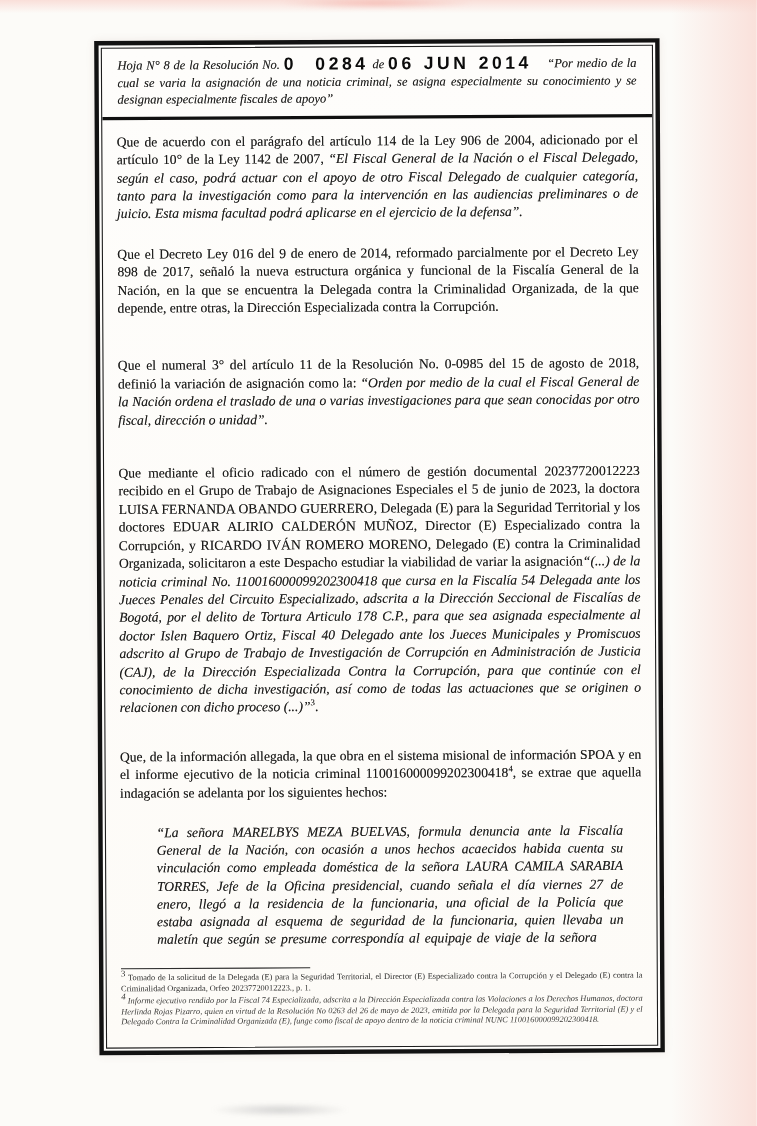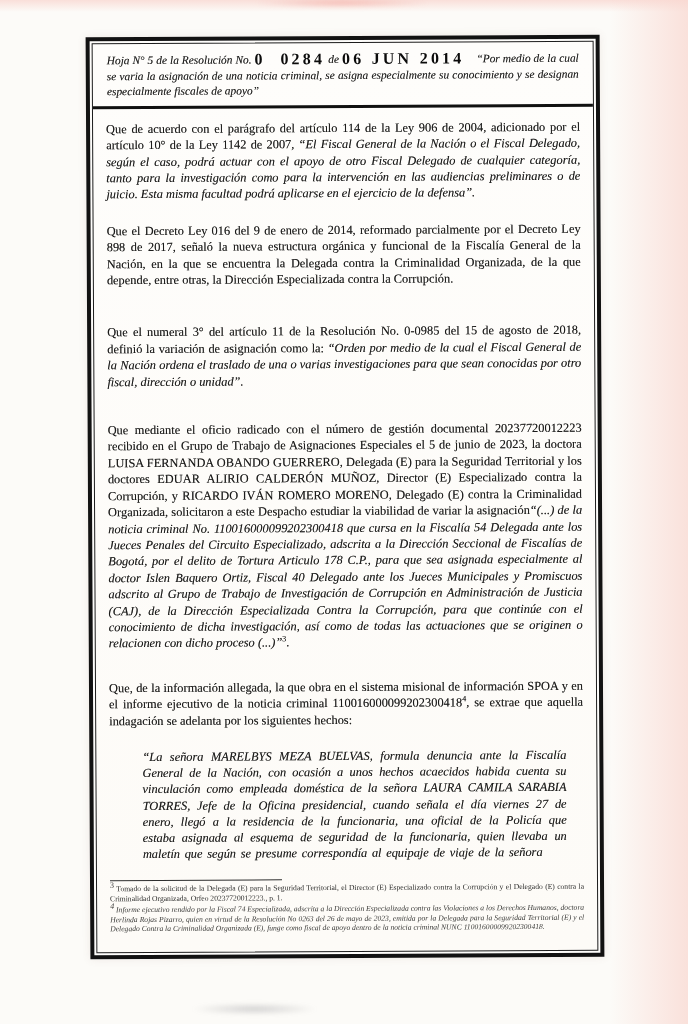--- a/index.html
+++ b/index.html
@@ -32,21 +32,21 @@
     overflow:hidden;padding:0 13px;box-sizing:border-box;
     background:linear-gradient(180deg,#fefdfb 0%,#fdfbf7 100%);
   }
 
   .doc-header{
     margin:0 -13px;padding:7px 14px 6px;border-bottom:3px solid #101010;
     font-style:italic;font-size:11.4px;line-height:15.6px;text-align:justify;
     color:#20201f;text-shadow:0 0 .4px rgba(40,40,40,.5);
   }
   .stamp{
-    font-style:normal;font-family:Liberation Serif, serif;font-weight:bold;
+    font-style:normal;font-family:Liberation Sans, sans-serif;font-weight:bold;
     font-size:16px;letter-spacing:3.2px;white-space:pre;color:#0b0b0b;
     position:relative;top:1px;text-shadow:none;
   }
 
   .para{
     margin:0;text-align:justify;font-size:12.4px;line-height:16.4px;color:#1b1b1a;
     text-shadow:0 0 .45px rgba(35,35,35,.55);
   }
   .p1{margin-top:12px;}
   .p2{margin-top:20px;}
@@ -71,21 +71,21 @@
 </head>
 <body>
 
 <div class="tint-top"></div>
 <div class="tint-right"></div>
 <div class="smudge-top"></div>
 
 <div class="page-frame">
   <div class="frame-inner">
 
-    <p class="doc-header"><span>Hoja N° 5 de la Resolución No.</span> <span class="stamp">0  0284</span> <span>de</span> <span class="stamp">06 JUN 2014</span>&nbsp;&nbsp;&nbsp;&nbsp;<span>“Por medio de la cual se varia la asignación de una noticia criminal, se asigna especialmente su conocimiento y se designan especialmente fiscales de apoyo”</span></p>
+    <p class="doc-header"><span>Hoja N° 8 de la Resolución No.</span> <span class="stamp">0  0284</span> <span>de</span> <span class="stamp">06 JUN 2014</span>&nbsp;&nbsp;&nbsp;&nbsp;<span>“Por medio de la cual se varia la asignación de una noticia criminal, se asigna especialmente su conocimiento y se designan especialmente fiscales de apoyo”</span></p>
 
     <p class="para p1"><span>Que de acuerdo con el parágrafo del artículo 114 de la Ley 906 de 2004, adicionado por el artículo 10° de la Ley 1142 de 2007, </span><span class="it">“El Fiscal General de la Nación o el Fiscal Delegado, según el caso, podrá actuar con el apoyo de otro Fiscal Delegado de cualquier categoría, tanto para la investigación como para la intervención en las audiencias preliminares o de juicio. Esta misma facultad podrá aplicarse en el ejercicio de la defensa”.</span></p>
 
     <p class="para p2"><span>Que el Decreto Ley 016 del 9 de enero de 2014, reformado parcialmente por el Decreto Ley 898 de 2017, señaló la nueva estructura orgánica y funcional de la Fiscalía General de la Nación, en la que se encuentra la Delegada contra la Criminalidad Organizada, de la que depende, entre otras, la Dirección Especializada contra la Corrupción.</span></p>
 
     <p class="para p3"><span>Que el numeral 3° del artículo 11 de la Resolución No. 0-0985 del 15 de agosto de 2018, definió la variación de asignación como la: </span><span class="it">“Orden por medio de la cual el Fiscal General de la Nación ordena el traslado de una o varias investigaciones para que sean conocidas por otro fiscal, dirección o unidad”.</span></p>
 
     <p class="para p4"><span>Que mediante el oficio radicado con el número de gestión documental 20237720012223 recibido en el Grupo de Trabajo de Asignaciones Especiales el 5 de junio de 2023, la doctora LUISA FERNANDA OBANDO GUERRERO, Delegada (E) para la Seguridad Territorial y los doctores EDUAR ALIRIO CALDERÓN MUÑOZ, Director (E) Especializado contra la Corrupción, y RICARDO IVÁN ROMERO MORENO, Delegado (E) contra la Criminalidad Organizada, solicitaron a este Despacho estudiar la viabilidad de variar la asignación</span><span class="it">“(...) de la noticia criminal No. 110016000099202300418 que cursa en la Fiscalía 54 Delegada ante los Jueces Penales del Circuito Especializado, adscrita a la Dirección Seccional de Fiscalías de Bogotá, por el delito de Tortura Articulo 178 C.P., para que sea asignada especialmente al doctor Islen Baquero Ortiz, Fiscal 40 Delegado ante los Jueces Municipales y Promiscuos adscrito al Grupo de Trabajo de Investigación de Corrupción en Administración de Justicia (CAJ), de la Dirección Especializada Contra la Corrupción, para que continúe con el conocimiento de dicha investigación, así como de todas las actuaciones que se originen o relacionen con dicho proceso (...)”</span><sup>3</sup><span>.</span></p>
 
     <p class="para p5"><span>Que, de la información allegada, la que obra en el sistema misional de información SPOA y en el informe ejecutivo de la noticia criminal 110016000099202300418</span><sup>4</sup><span>, se extrae que aquella indagación se adelanta por los siguientes hechos:</span></p>

